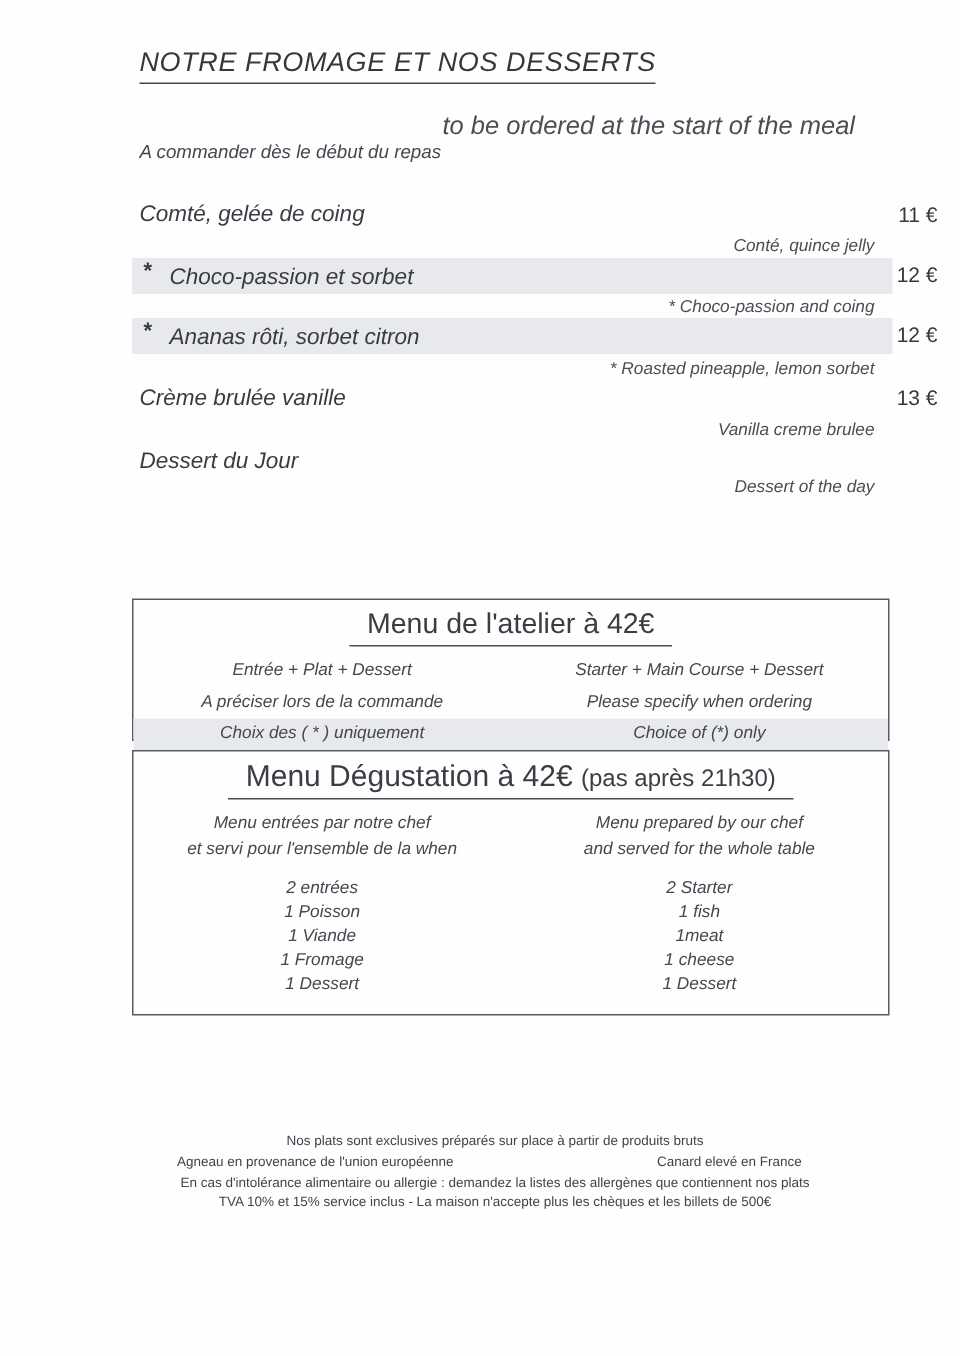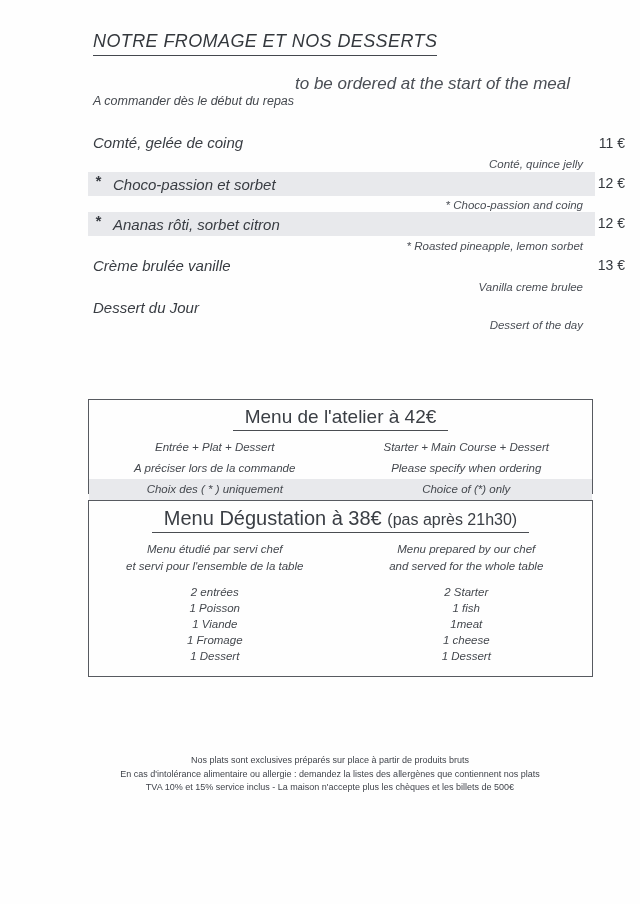--- a/index.html
+++ b/index.html
@@ -119,26 +119,26 @@
       </div>
       <div class="two-col atelier-row highlight">
         <div>Choix des ( * ) uniquement</div>
         <div>Choice of (*) only</div>
       </div>
     </div>
   </div>
 
   <div class="menu-box box-degustation">
     <div class="box-title">
-      <span class="box-title-inner"><span>Menu Dégustation à 38€</span> <span class="box-title-note">(pas après 21h30)</span></span>
+      <span class="box-title-inner"><span>Menu Dégustation à 42€</span> <span class="box-title-note">(pas après 21h30)</span></span>
     </div>
     <div class="two-col deg-intro">
       <div>
-        <div>Menu étudié par servi chef</div>
-        <div>et servi pour l'ensemble de la table</div>
+        <div>Menu entrées par notre chef</div>
+        <div>et servi pour l'ensemble de la when</div>
       </div>
       <div>
         <div>Menu prepared by our chef</div>
         <div>and served for the whole table</div>
       </div>
     </div>
     <div class="two-col deg-courses">
       <div>
         <div>2 entrées</div>
         <div>1 Poisson</div>
@@ -151,18 +151,22 @@
         <div>1 fish</div>
         <div>1meat</div>
         <div>1 cheese</div>
         <div>1 Dessert</div>
       </div>
     </div>
   </div>
 
   <div class="footer">
     <div class="f-center">Nos plats sont exclusives préparés sur place à partir de produits bruts</div>
+    <div class="f-line2">
+      <span class="f-left">Agneau en provenance de l'union européenne</span>
+      <span class="f-right">Canard elevé en France</span>
+    </div>
     <div class="f-gap"></div>
     <div class="f-center">En cas d'intolérance alimentaire ou allergie : demandez la listes des allergènes que contiennent nos plats</div>
     <div class="f-center">TVA 10% et 15% service inclus  -  La maison n'accepte plus les chèques et les billets de 500€</div>
   </div>
 
 </div>
 
 </body></html>

